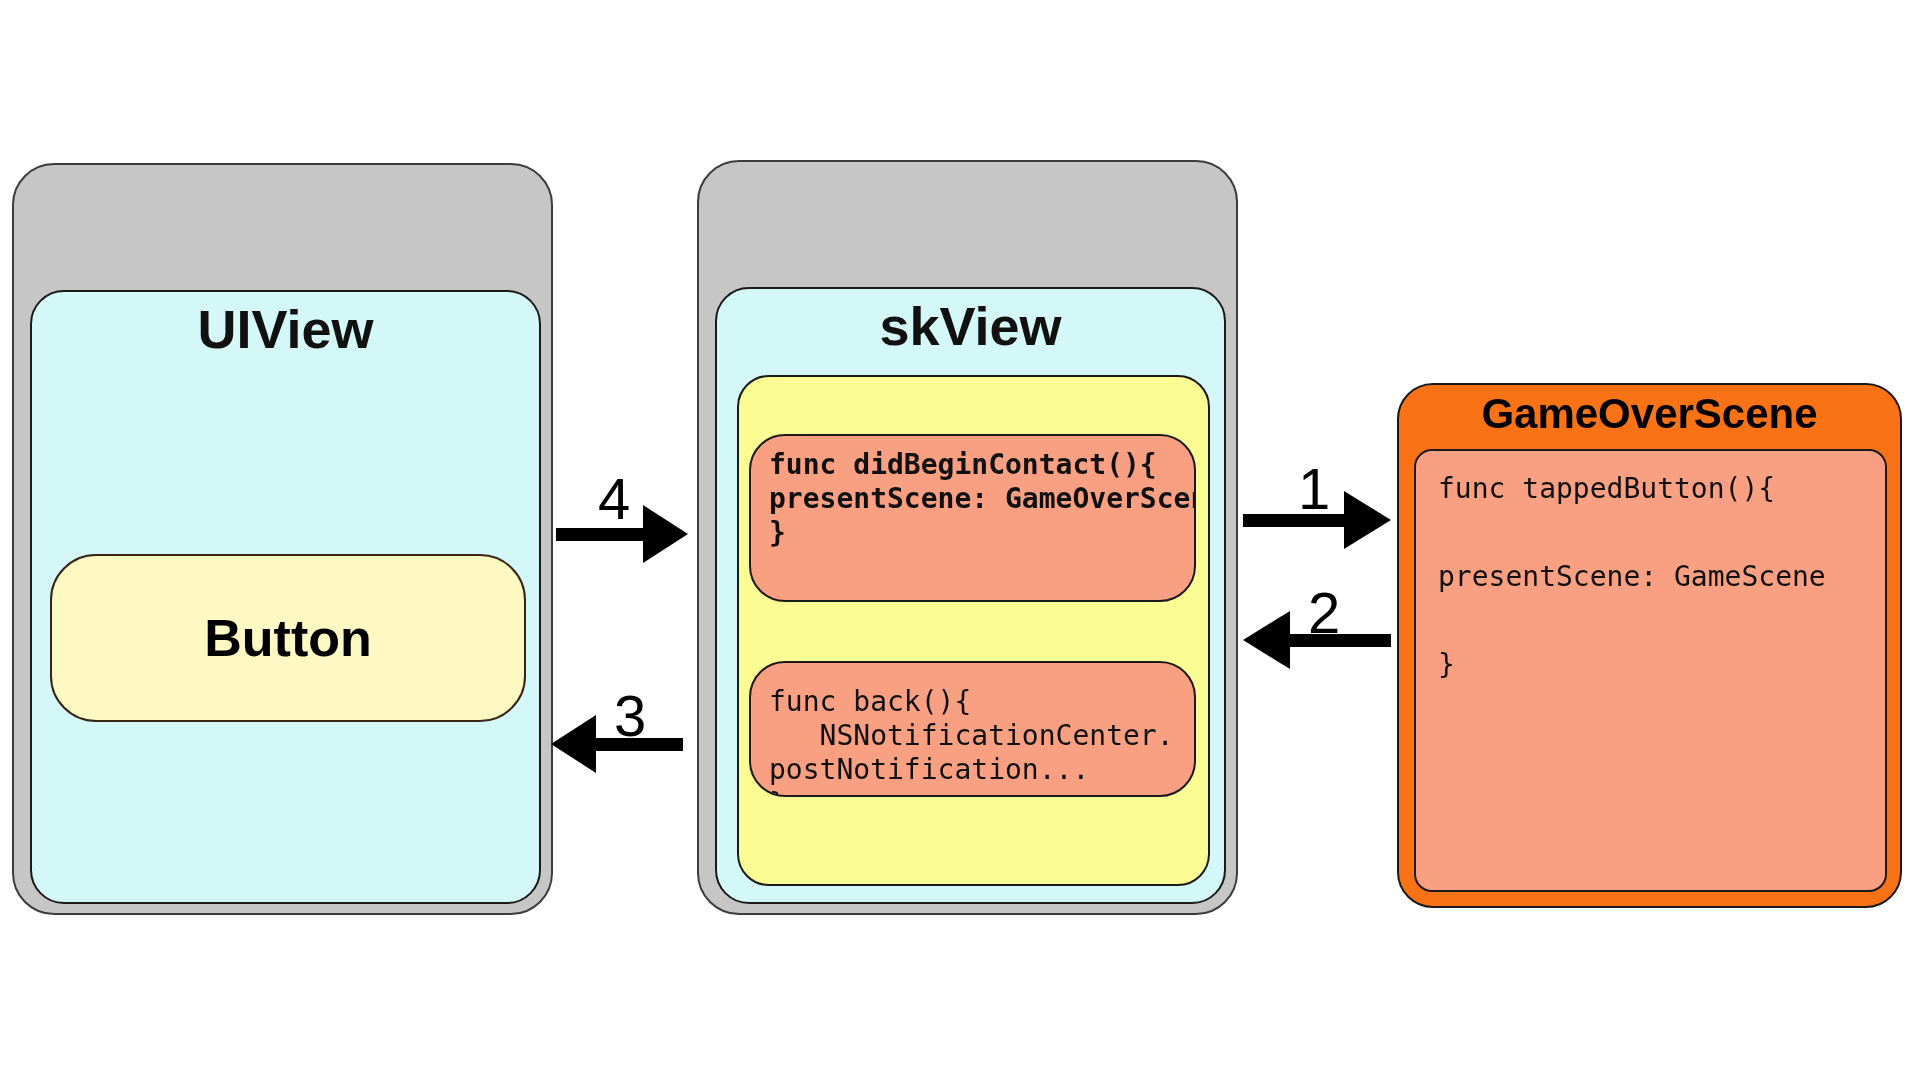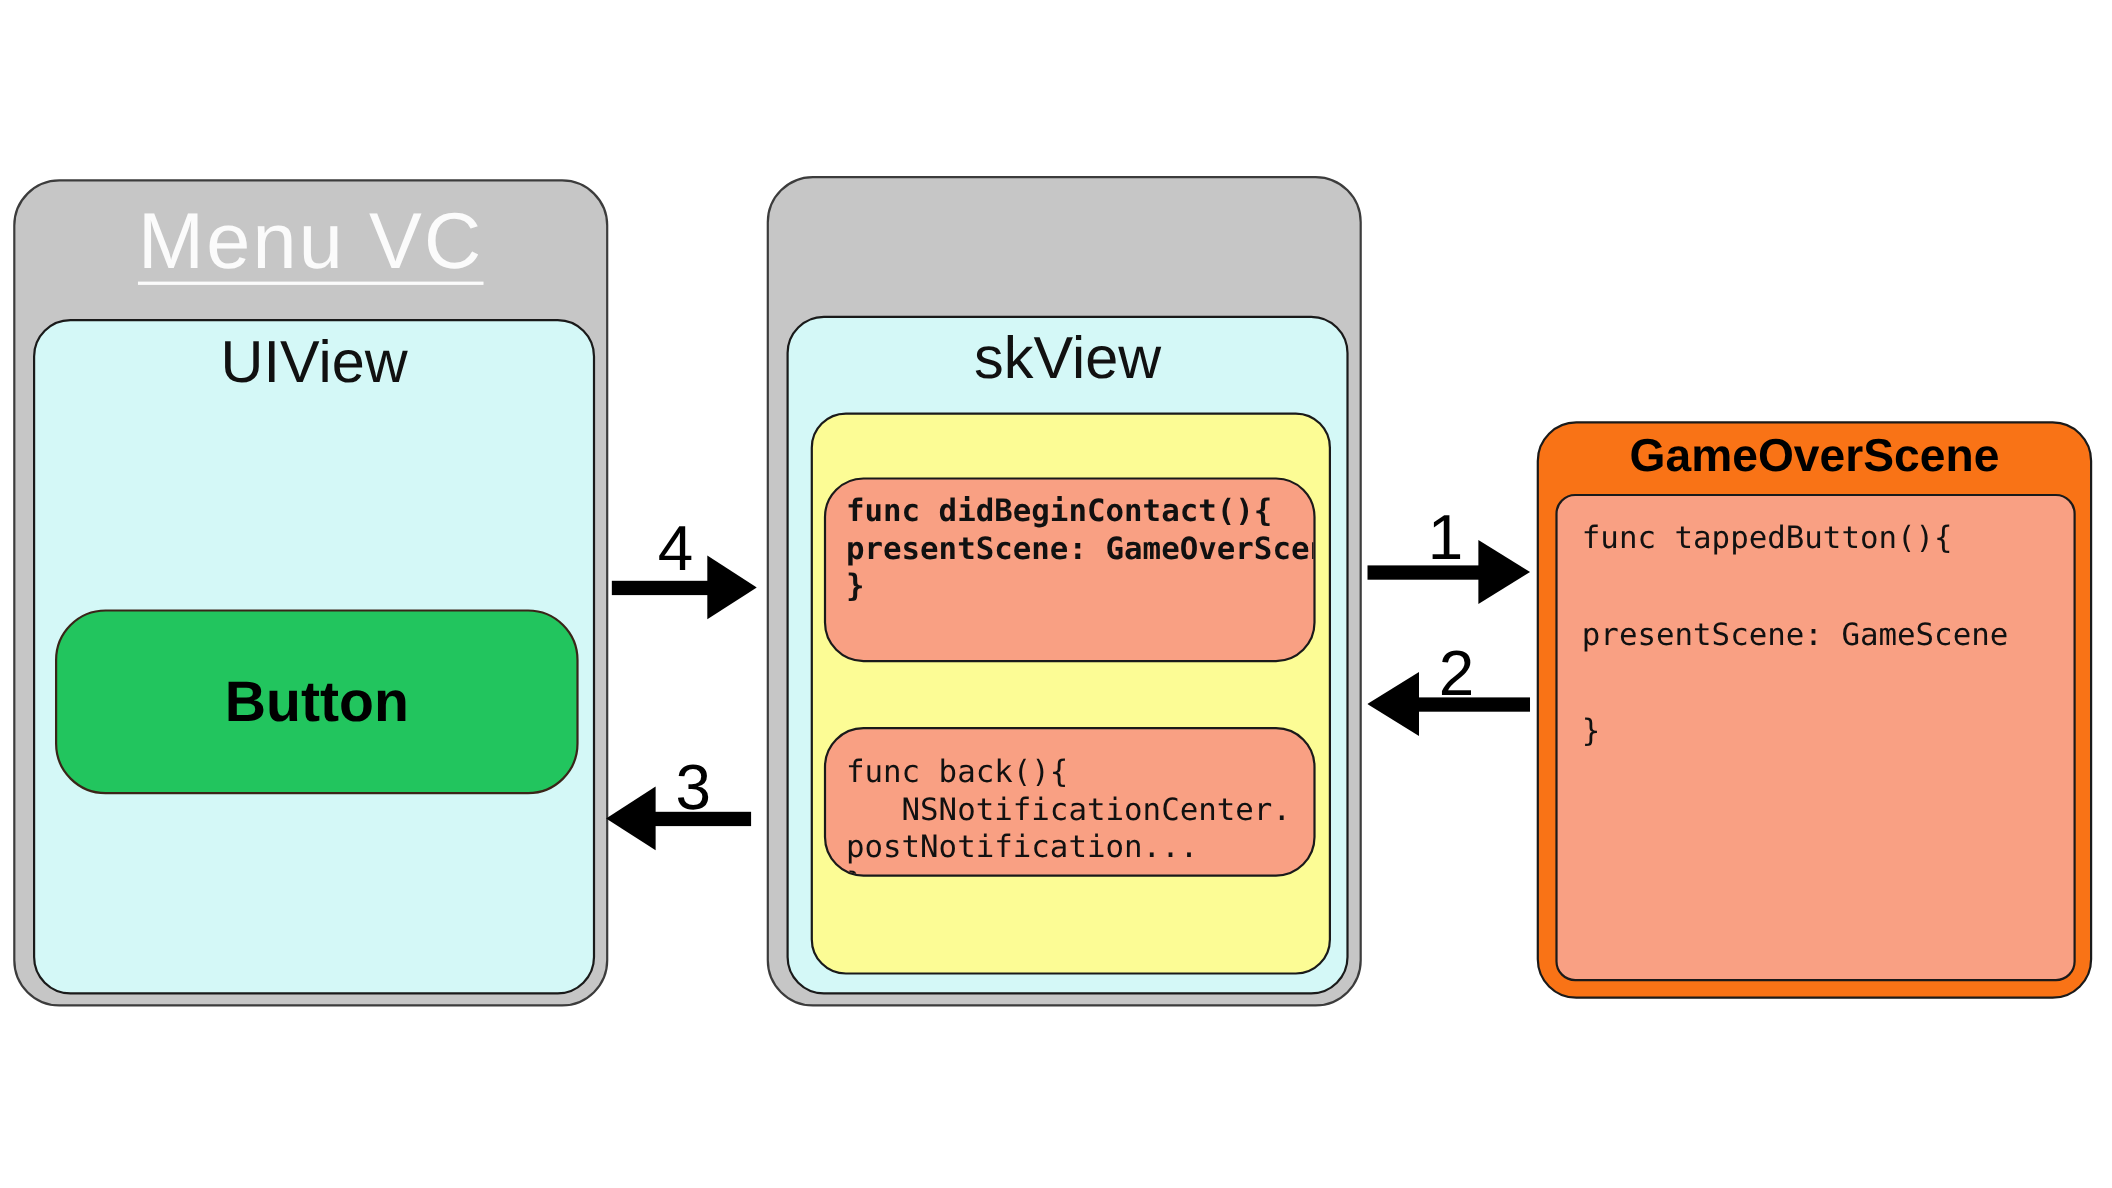--- a/index.html
+++ b/index.html
@@ -41,30 +41,30 @@
     left:16px; right:10px; top:125px; bottom:9px;
     background:#d4f8f7;
     border:2px solid #1a1a1a;
     border-radius:34px;
     box-sizing:border-box;
   }
   .view-title {
     text-align:center;
     color:#111111;
     font-size:54px;
-    font-weight:400;
+    font-weight:700;
     margin-top:8px;
     line-height:1.1;
   }
 
   
   #menu-button {
     position:absolute;
     left:18px; top:262px; width:476px; height:168px;
-    background:#22c55e;
+    background:#fef9c3;
     border:2px solid #3a2418;
     border-radius:46px;
     box-sizing:border-box;
     display:flex; align-items:center; justify-content:center;
     font-size:52px; font-weight:bold; color:#000000;
   }
 
   
   #gamescene {
     position:absolute;
@@ -131,21 +131,20 @@
   #arrow-2 { left:1243px; top:609px; }
   #label-4 { left:598px;  top:466px; }
   #label-3 { left:614px;  top:683px; }
   #label-1 { left:1298px; top:456px; }
   #label-2 { left:1308px; top:580px; }
 </style>
 </head>
 <body>
 
 <div class="vc" id="menu-vc">
-  <div class="vc-title">Menu VC</div>
   <div class="view">
     <div class="view-title">UIView</div>
     <div id="menu-button">Button</div>
   </div>
 </div>
 
 <div class="vc" id="game-vc">
   <div class="view">
     <div class="view-title">skView</div>
     <div id="gamescene">

